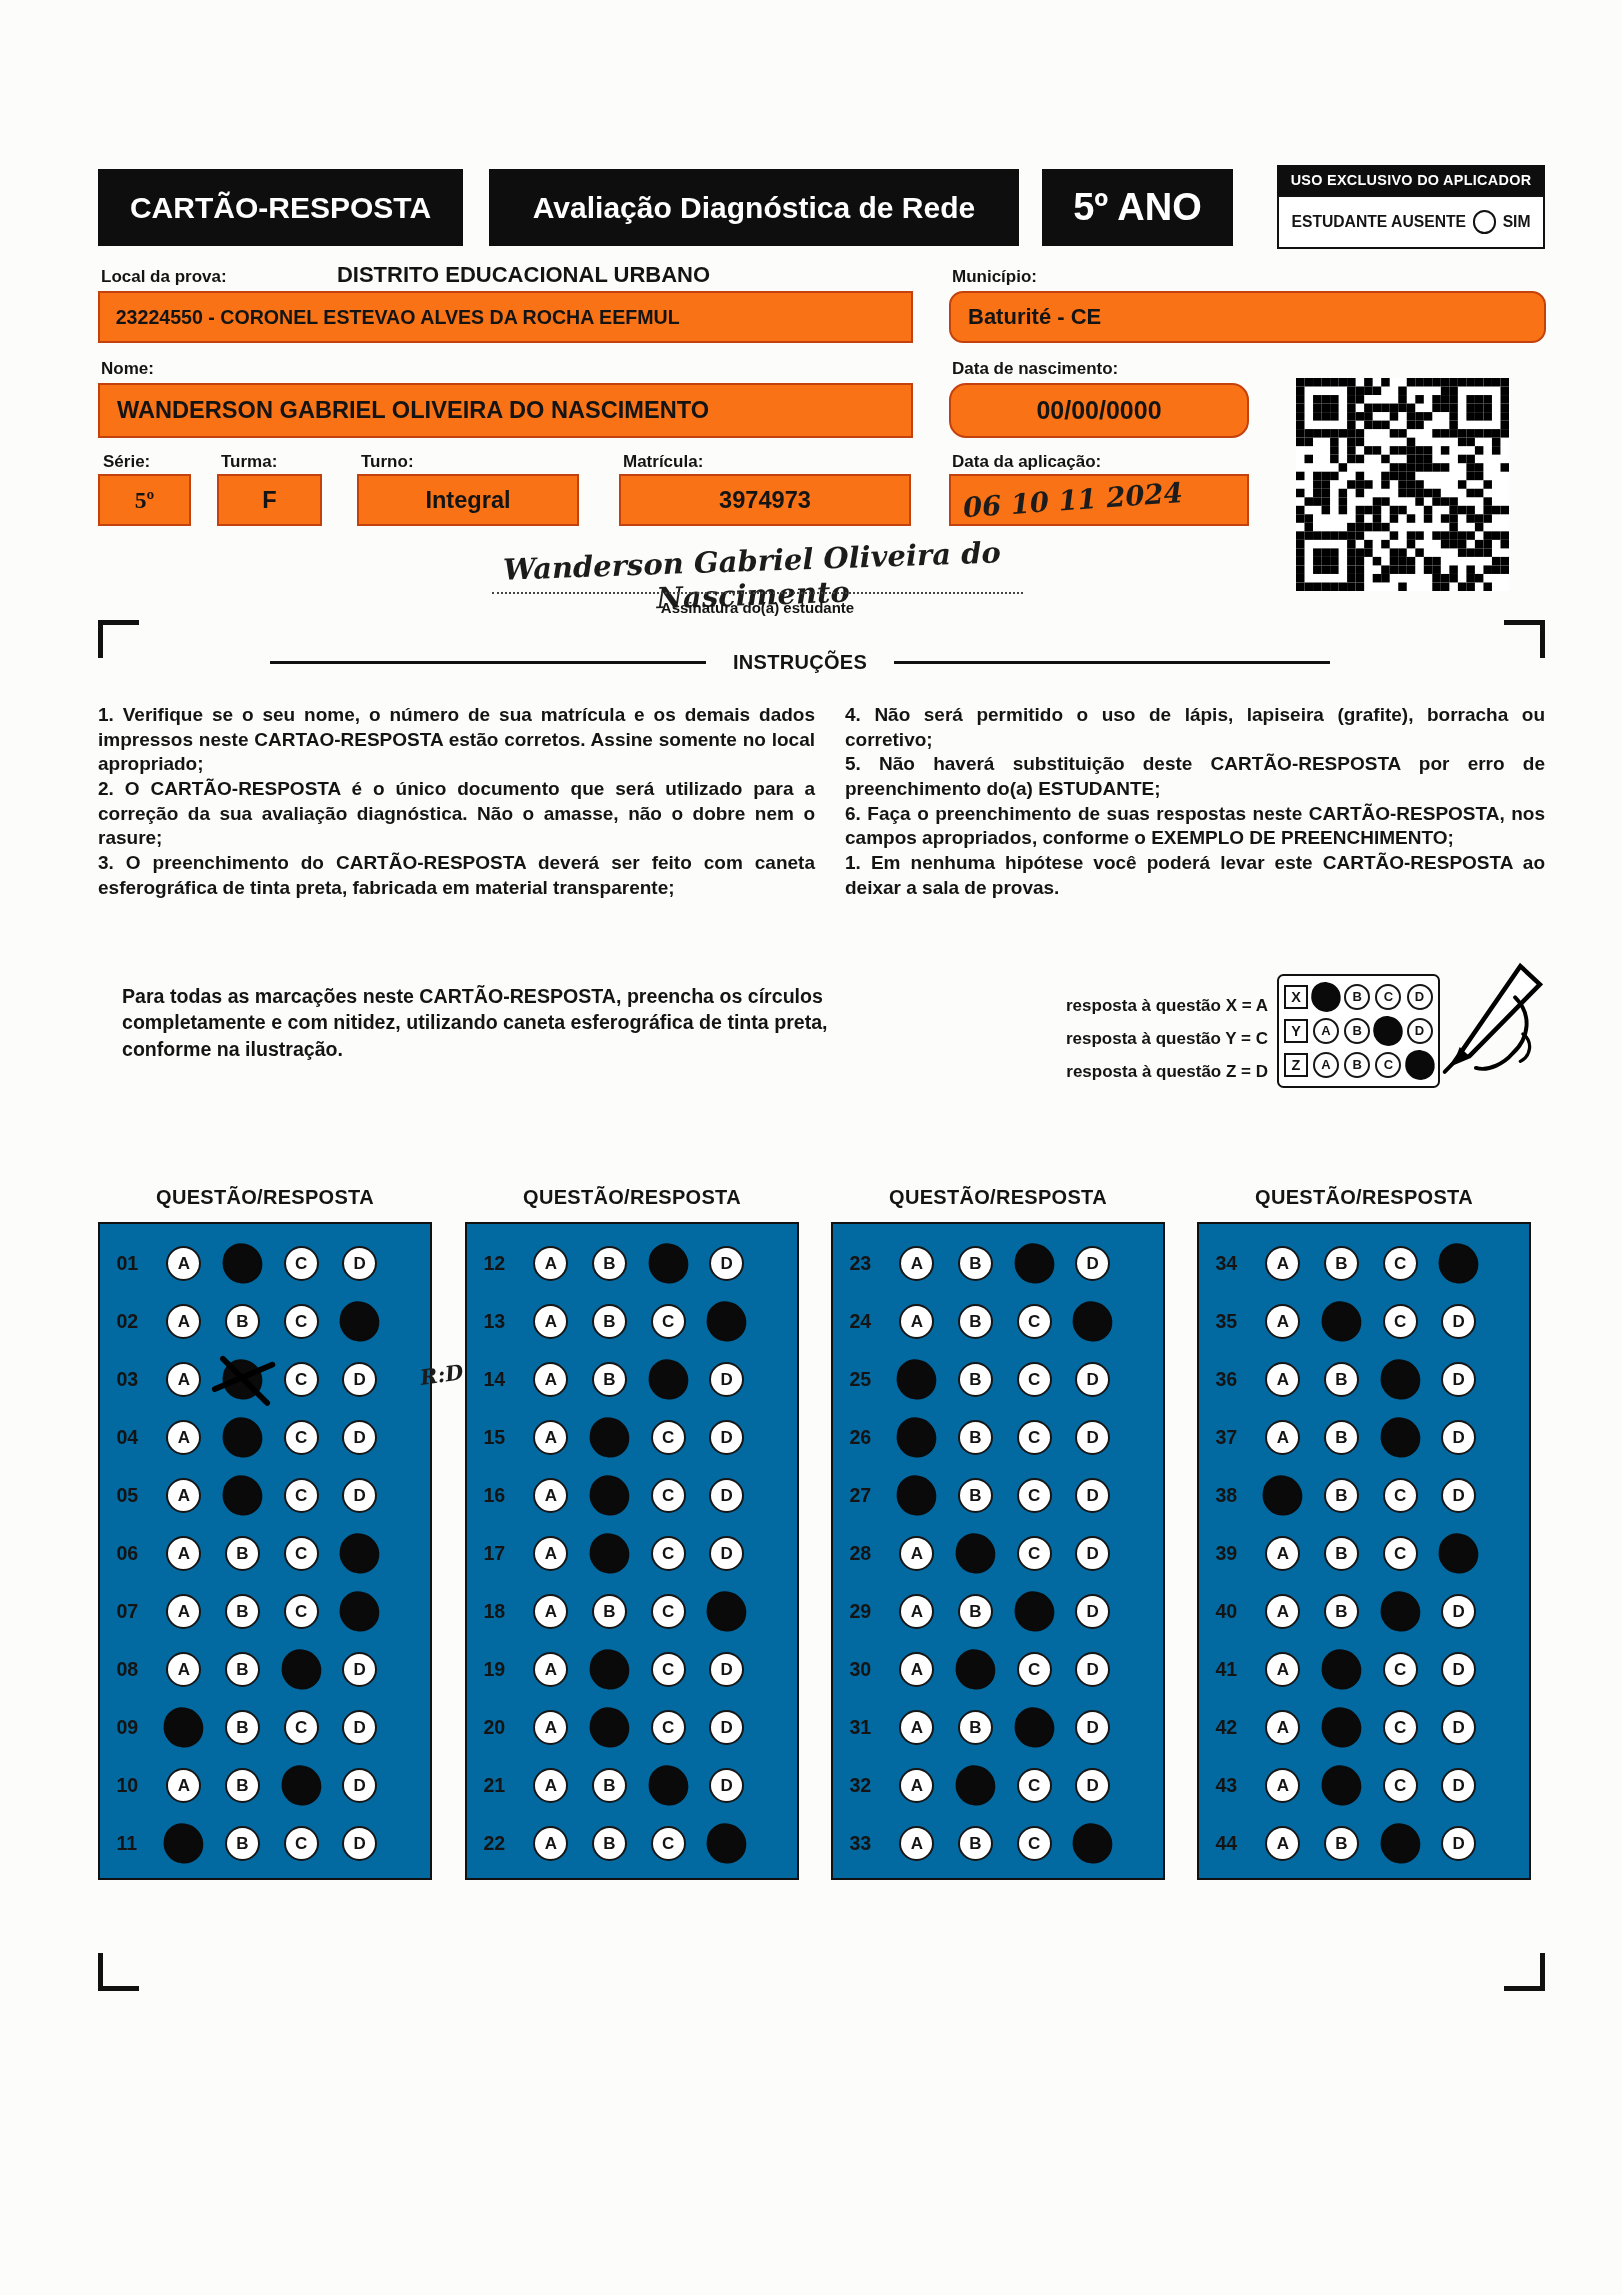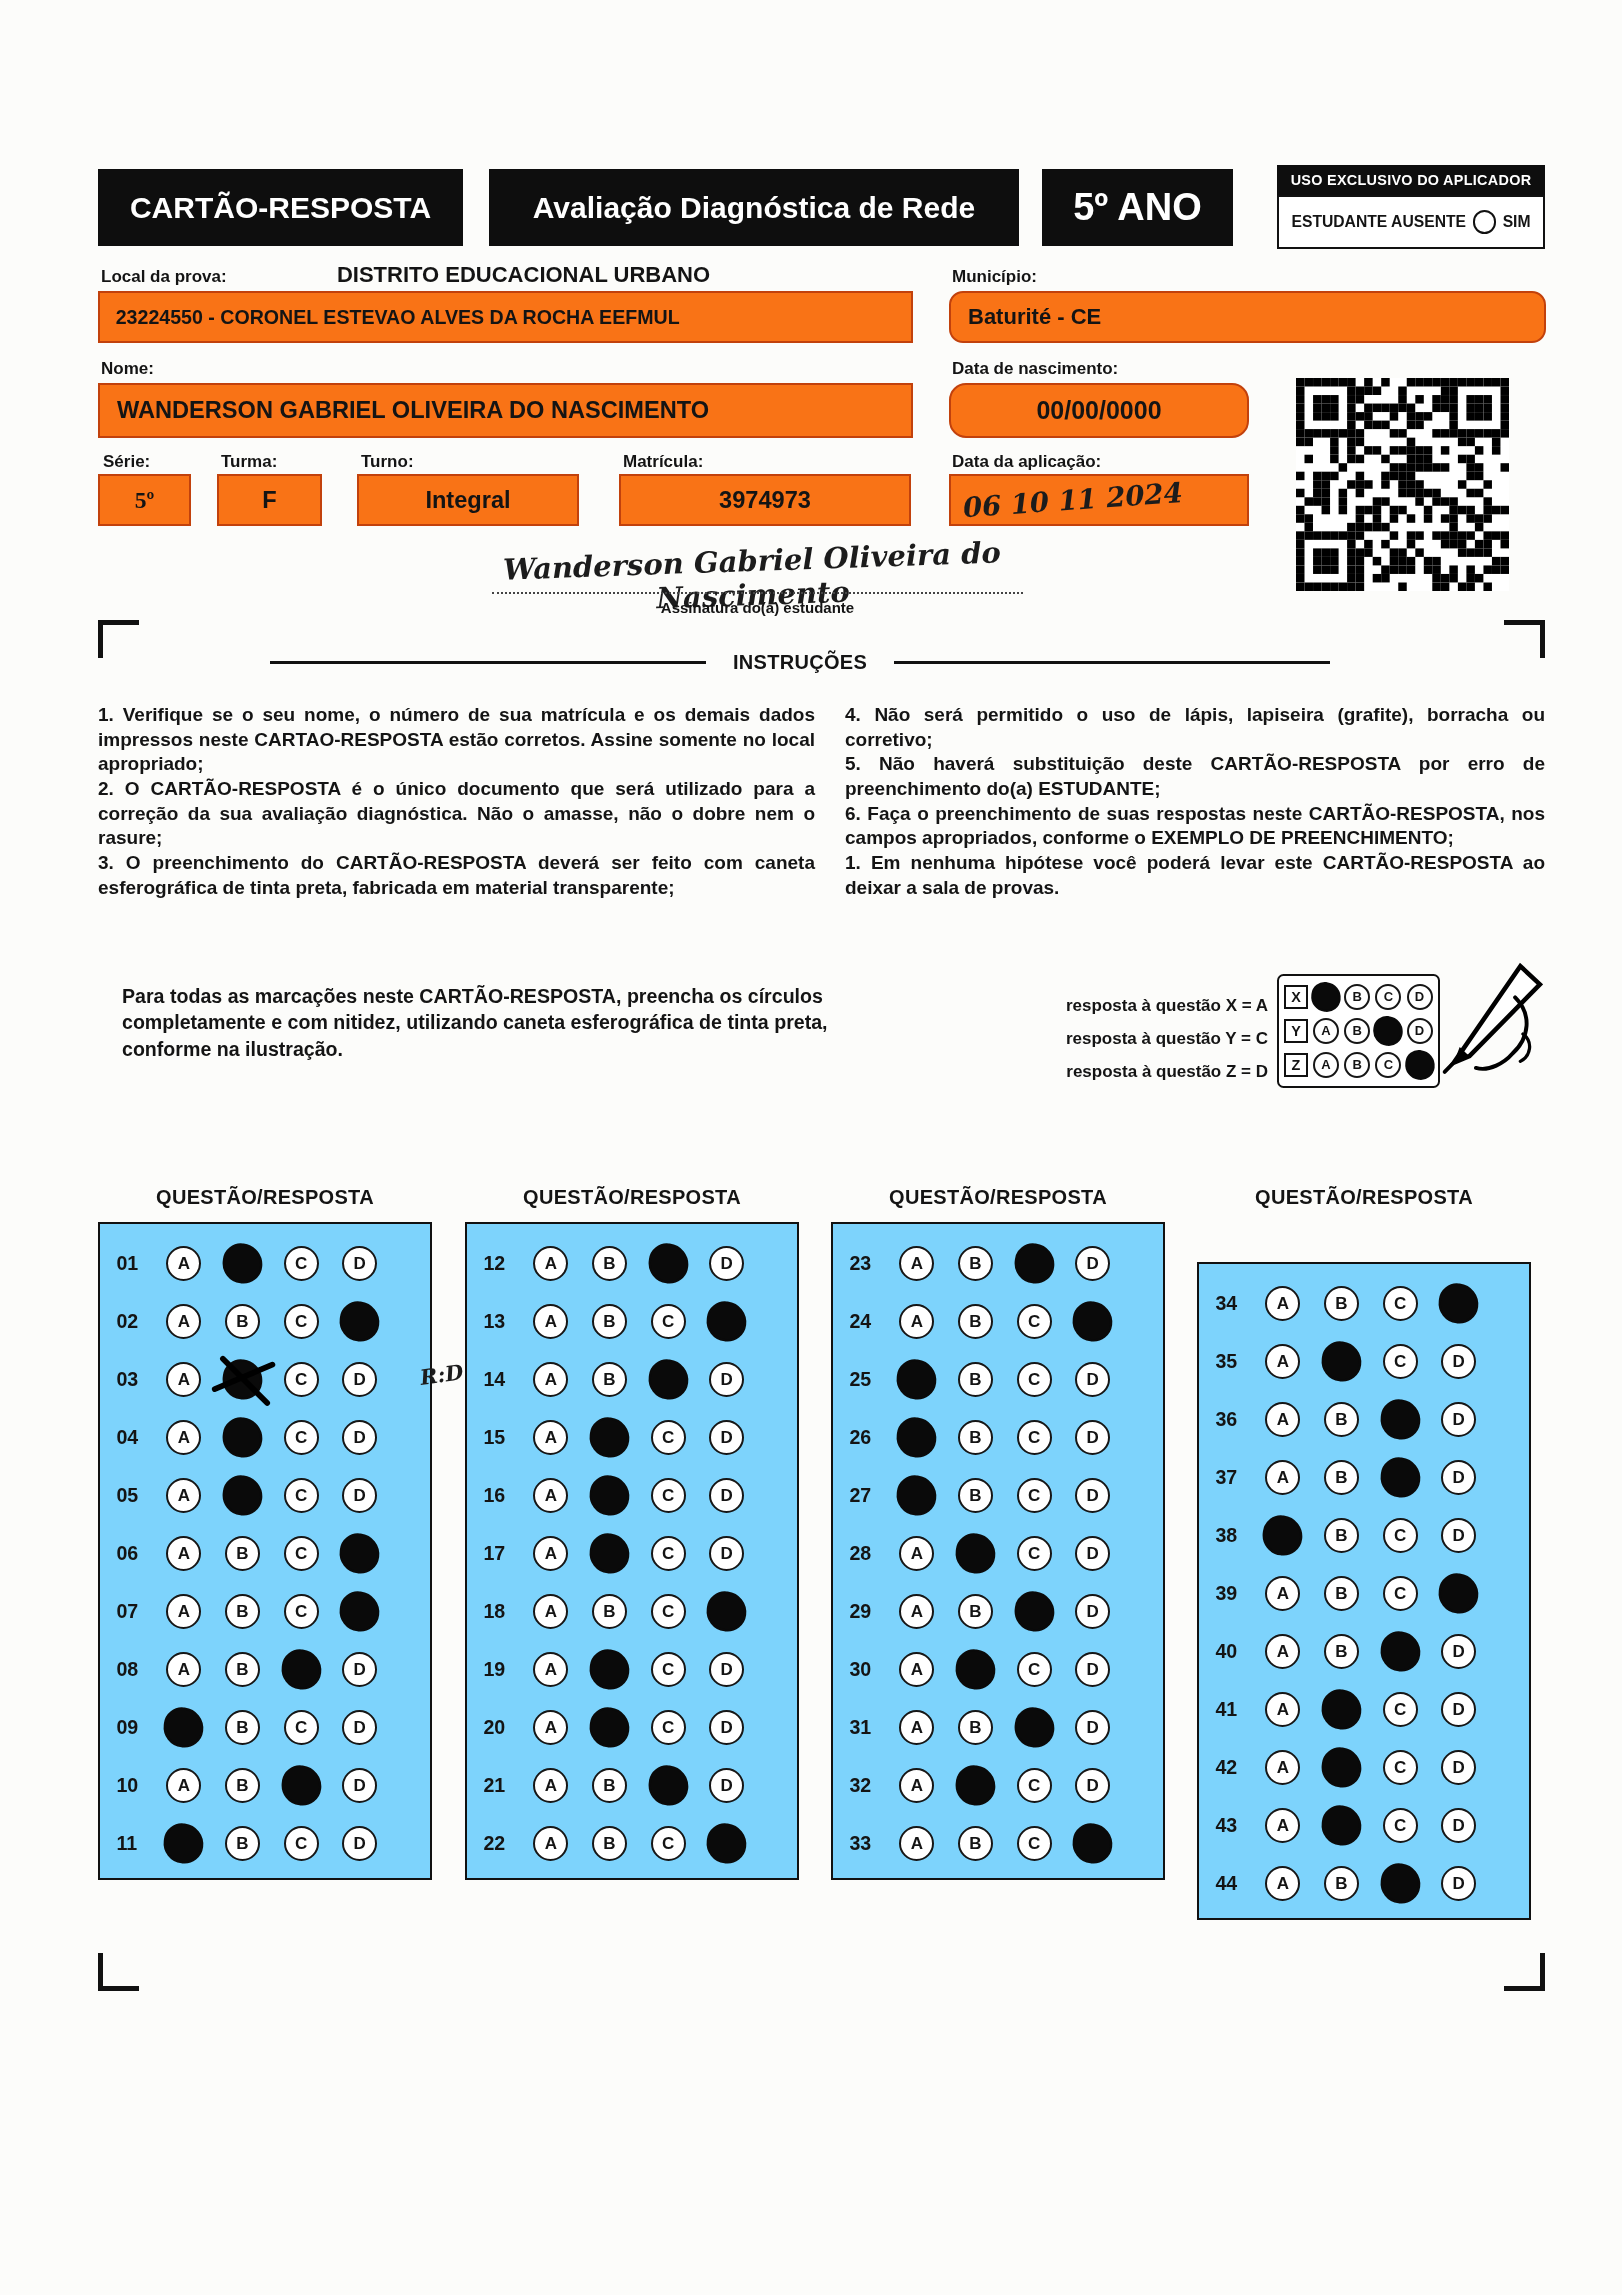--- a/index.html
+++ b/index.html
@@ -53,22 +53,22 @@
   
   .ex-grid { position:absolute; left:1277px; top:974px; border:2px solid #111; border-radius:6.5px; padding:3.9px 5.2px; background:#fff; }
   .ex-row { display:flex; align-items:center; height:34px; gap:5.2px; }
   .ex-label { width:23.6px; height:23.6px; border:2px solid #111; display:flex; align-items:center; justify-content:center; font-weight:bold; font-size:14.4px; }
   .ex-grid .bubble { width:26px; height:26px; font-size:13px; border-width:2px; }
 
   .pen-illu { position:absolute; left:1392px; top:957px; z-index:3; }
 
   
   .qr-header { position:absolute; top:1186px; width:334px; text-align:center; font-weight:bold; font-size:20px; letter-spacing:0.3px; }
-  .block { position:absolute; top:1222px; width:334px; height:658px; border:2px solid #111; background:#7dd3fc; padding-top:10.5px; }
-  .bx0 { left:98px; } .bx1 { left:465px; } .bx2 { left:831px; } .bx3 { left:1197px;margin-top:40px; }
+  .block { position:absolute; top:1222px; width:334px; height:658px; border:2px solid #111; background:#0369a1; padding-top:10.5px; }
+  .bx0 { left:98px; } .bx1 { left:465px; } .bx2 { left:831px; } .bx3 { left:1197px; }
   .h0 { left:98px; } .h1 { left:465px; } .h2 { left:831px; } .h3 { left:1197px; }
 
   .q-row { display:flex; align-items:center; height:58px; padding-left:16.4px; }
   .q-num { width:50px; font-weight:bold; font-size:19.6px; }
   .bubbles { display:flex; gap:23.6px; }
   .bubble { position:relative; width:35px; height:35px; border:2px solid #161616; border-radius:50%; display:flex; align-items:center; justify-content:center; font-weight:bold; font-size:17px; background:#fff; }
   .bubble.filled { background:#0a0a0a; border-color:#0a0a0a; color:transparent; border-radius:46% 54% 48% 52%; transform:scale(1.14) rotate(7deg); }
   .bubble.scribble::before, .bubble.scribble::after { content:""; position:absolute; left:-11.8px; top:14.4px; width:60px; height:4.6px; background:#000; border-radius:2.6px; }
   .bubble.scribble::before { transform:rotate(38deg); }
   .bubble.scribble::after  { transform:rotate(-30deg) translateY(-3.9px); }

